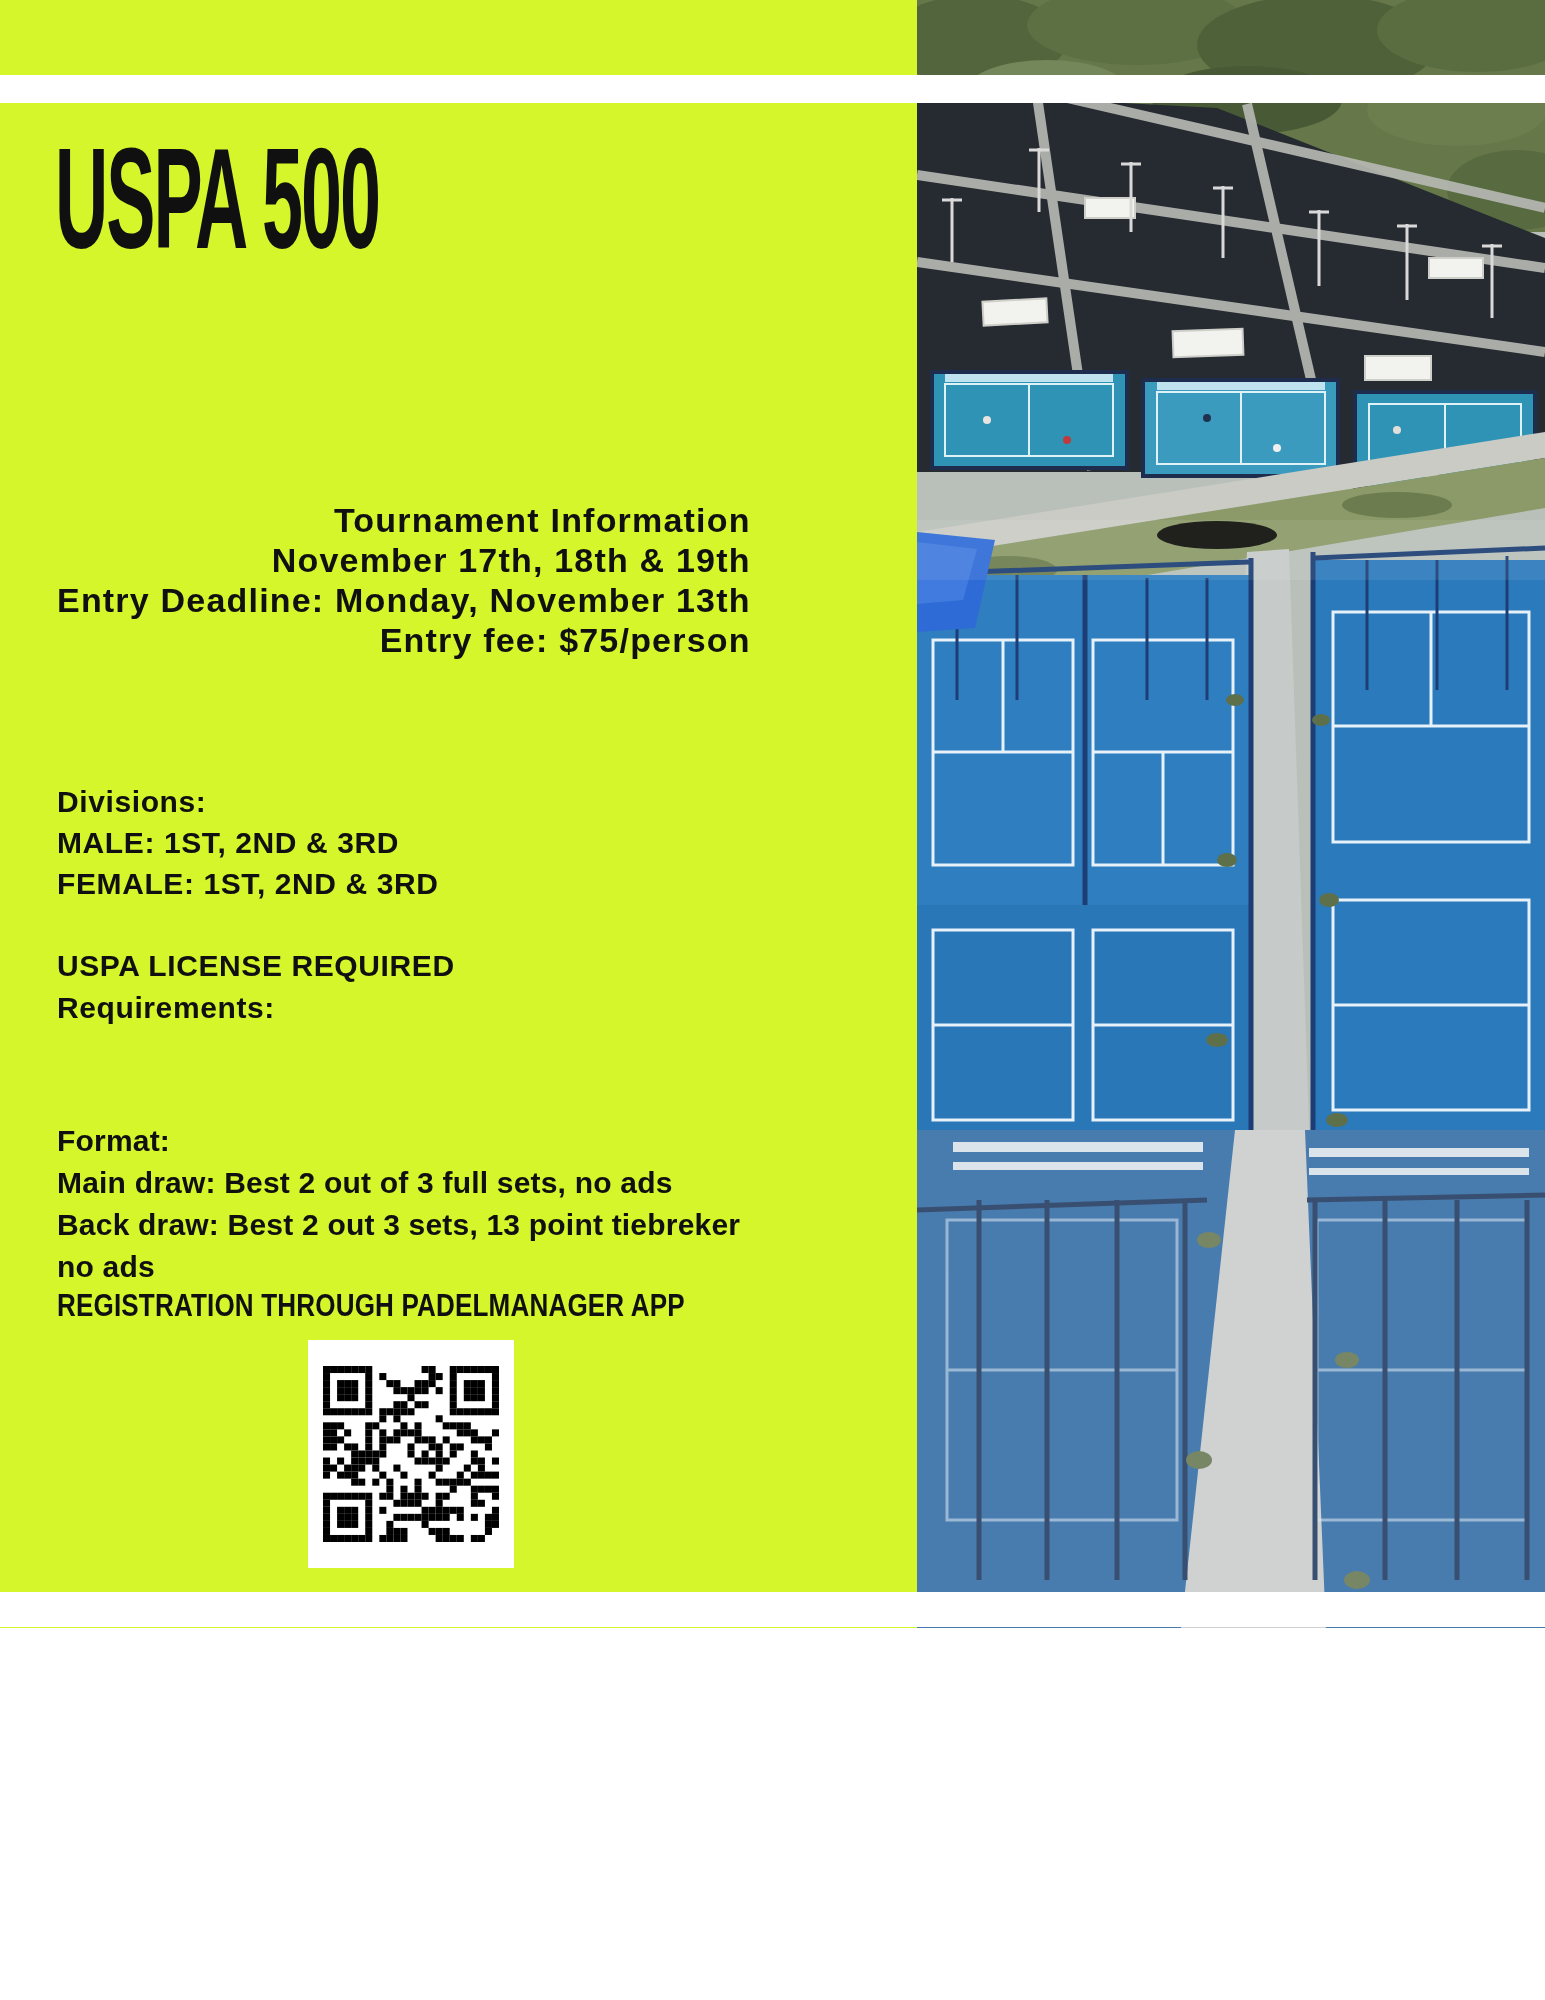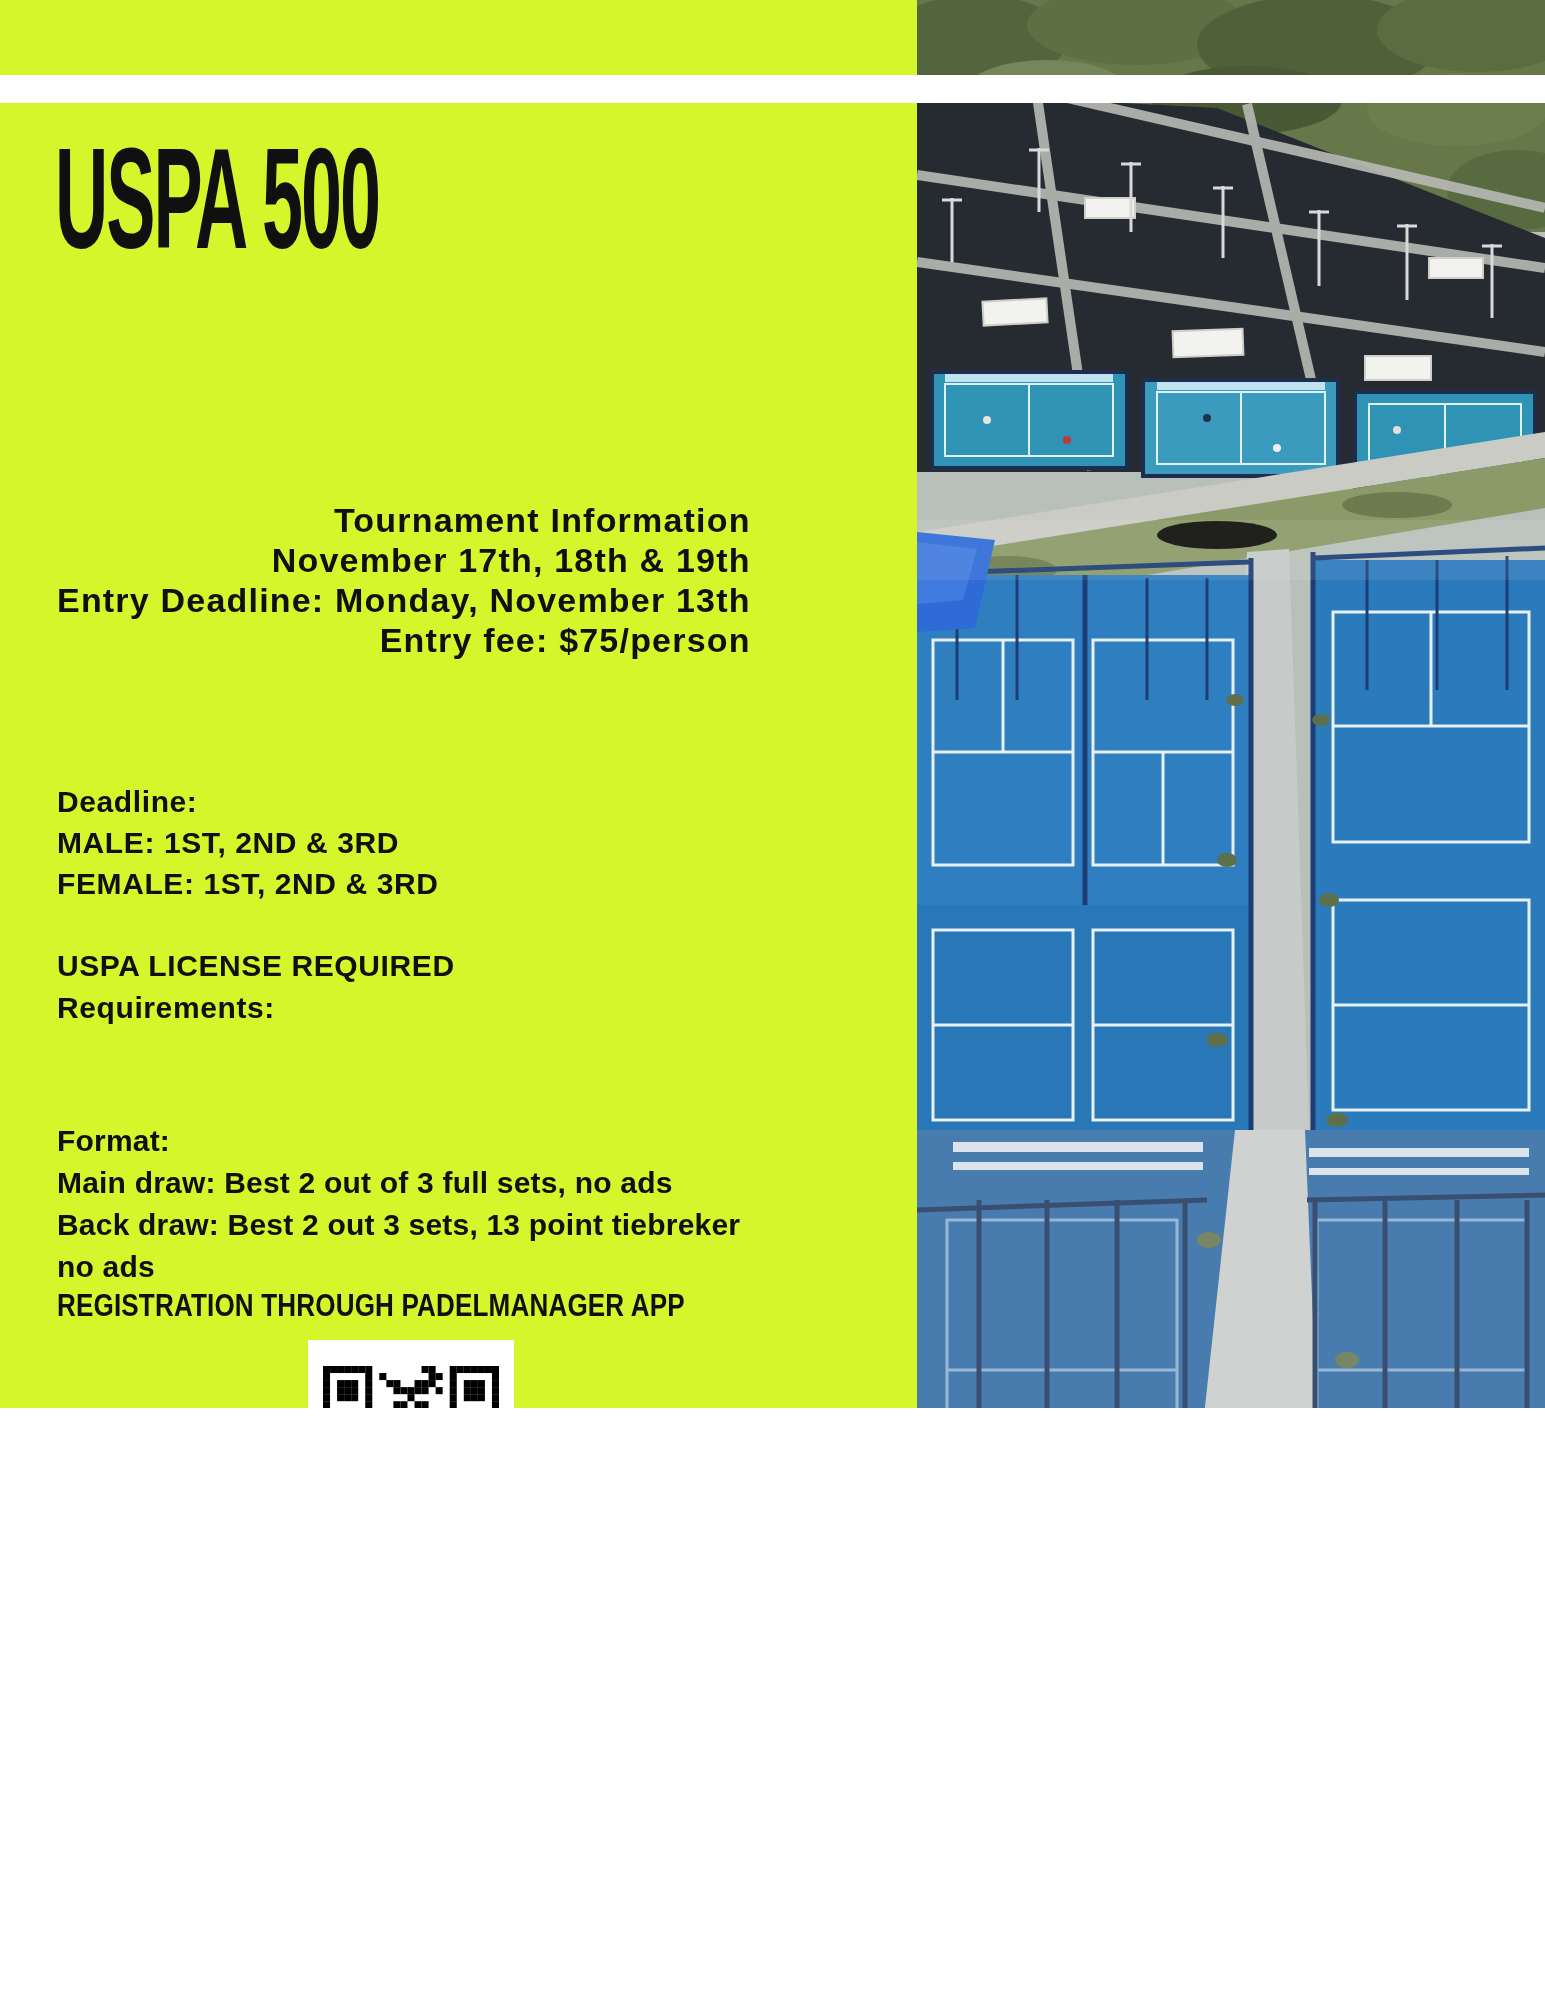--- a/index.html
+++ b/index.html
@@ -1,16 +1,16 @@
 <!DOCTYPE html>
 <html><head>
 <meta charset="utf-8">
 <style>
   html,body{margin:0;padding:0;background:#ffffff;}
-  .page{position:relative;width:1545px;height:1408px;background:#ffffff;overflow:hidden;
+  .page{position:relative;width:1545px;height:1628px;background:#ffffff;overflow:hidden;
         font-family:"Liberation Sans",sans-serif;color:#101010;}
 
   
   .band-top{position:absolute;left:0;top:0;width:917px;height:75px;background:#d5f62b;}
   .main-panel{position:absolute;left:0;top:103px;width:917px;height:1489px;background:#d5f62b;}
   .social-strip{position:absolute;left:0;top:1627px;width:917px;height:75px;background:#d5f62b;}
   .divider{position:absolute;left:0;width:1545px;background:#ffffff;z-index:6;}
   .divider.d1{top:75px;height:28px;}
   .divider.d2{top:1592px;height:35px;}
 
@@ -221,21 +221,21 @@
   <div class="title" style="z-index:4;">USPA 500</div>
 
   <div class="tblock info" style="z-index:4;text-align:right;">
     <div>Tournament Information</div>
     <div>November 17th, 18th &amp; 19th</div>
     <div>Entry Deadline: Monday, November 13th</div>
     <div>Entry fee: $75/person</div>
   </div>
 
   <div class="tblock divisions" style="z-index:4;">
-    <div>Deadline:</div>
+    <div>Divisions:</div>
     <div>MALE: 1ST, 2ND &amp; 3RD</div>
     <div>FEMALE: 1ST, 2ND &amp; 3RD</div>
   </div>
 
   <div class="tblock requirements" style="z-index:4;">
     <div>USPA LICENSE REQUIRED</div>
     <div>Requirements:</div>
   </div>
 
   <div class="tblock format" style="z-index:4;">

